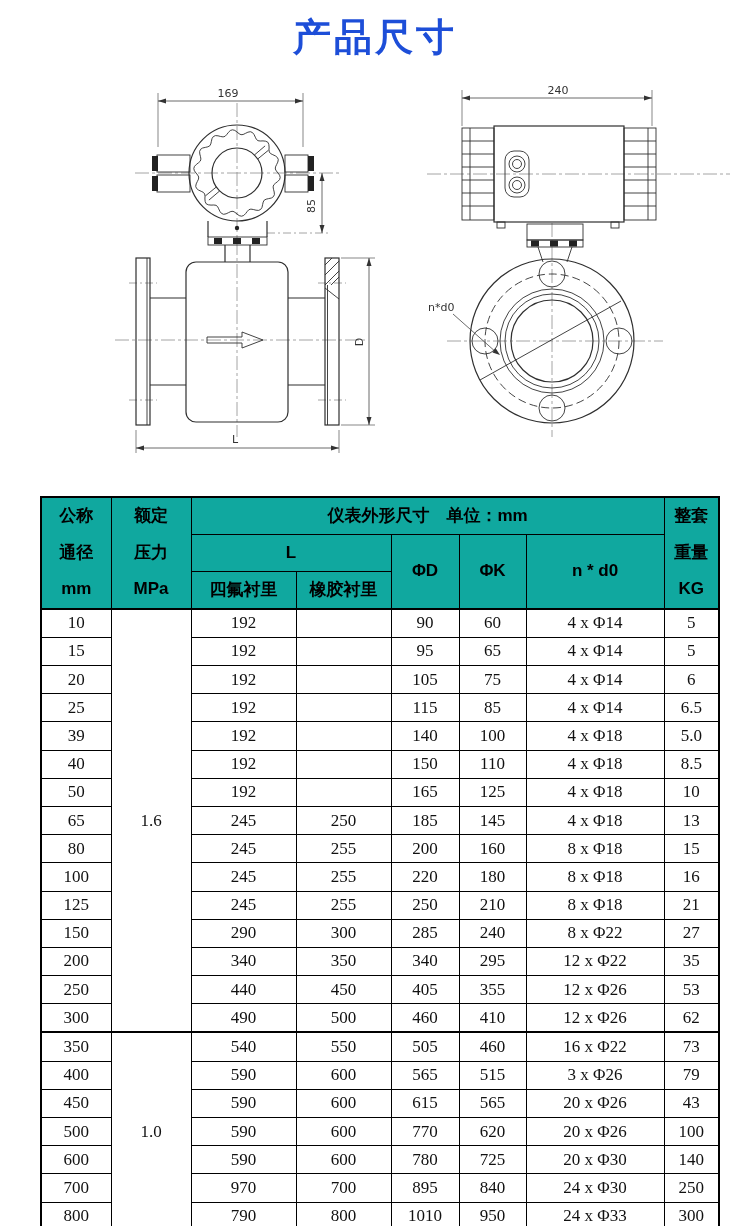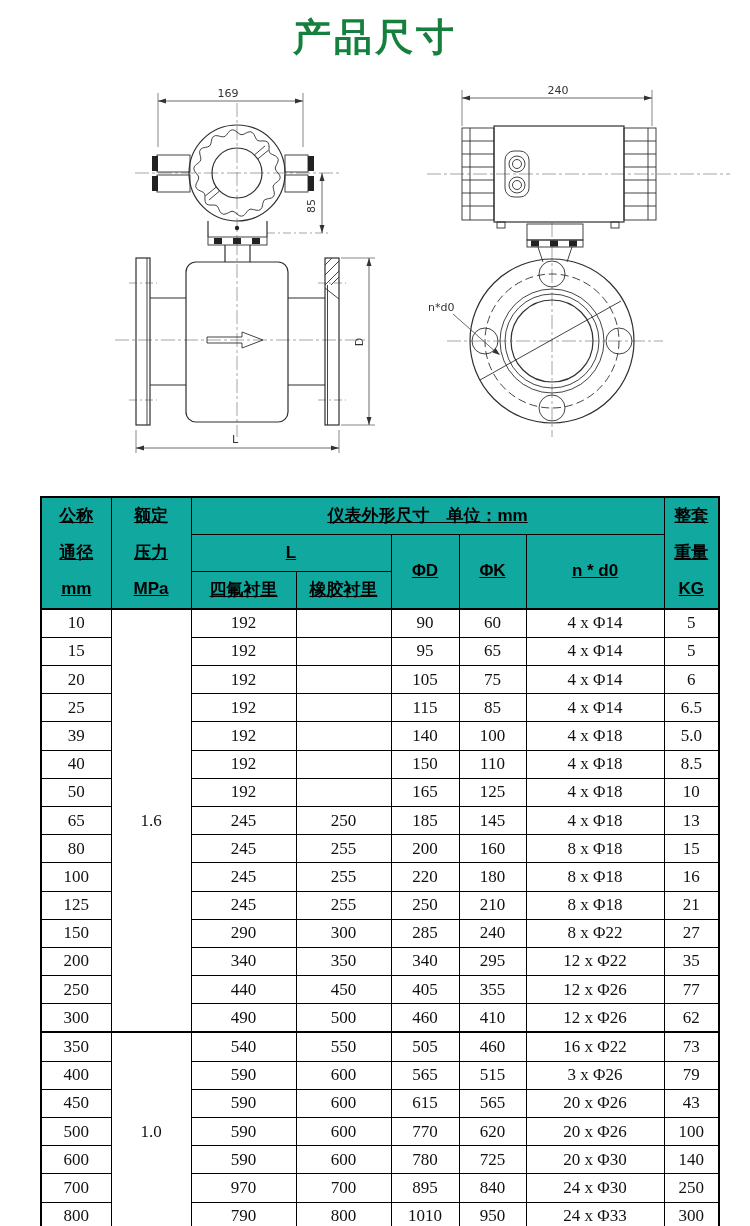--- a/index.html
+++ b/index.html
@@ -1,37 +1,37 @@
 <!DOCTYPE html>
 <html><head>
 <meta charset="utf-8">
 <style>
   html,body{margin:0;padding:0;background:#fff;}
   #page{position:relative;width:750px;height:1226px;background:#ffffff;overflow:hidden;
         font-family:"Liberation Sans","DejaVu Sans",sans-serif;}
   #title{position:absolute;top:12px;left:0;width:750px;text-align:center;
-         font-size:38px;font-weight:bold;color:#15803d;letter-spacing:3px;}
+         font-size:38px;font-weight:bold;color:#1d4ed8;letter-spacing:3px;}
   .drawing{position:absolute;}
   #front-view{left:95px;top:85px;}
   #side-view{left:425px;top:85px;}
   svg .outline{fill:none;stroke:#2f2f2f;stroke-width:1.2;}
   svg .thin{fill:none;stroke:#2f2f2f;stroke-width:0.9;}
   svg .centerline{fill:none;stroke:#8d8d8d;stroke-width:0.8;stroke-dasharray:14 3 3 3;}
   svg .tick{fill:none;stroke:#8d8d8d;stroke-width:0.8;stroke-dasharray:8 3 2 3;}
   svg .ext{fill:none;stroke:#555;stroke-width:0.7;}
   svg .dim{fill:none;stroke:#444;stroke-width:0.8;}
   svg .arrow{fill:#333;stroke:none;}
   svg .dark{fill:#222;stroke:none;}
   svg text{font-family:"DejaVu Sans",sans-serif;font-size:11px;fill:#333;}
   #spec-table{position:absolute;left:40px;top:496px;width:678px;border-collapse:collapse;
               table-layout:fixed;border:2px solid #000;}
   #spec-table th,#spec-table td{border:1px solid #000;text-align:center;padding:0;overflow:hidden;}
   #spec-table thead th{background:#10a89f;font-weight:bold;font-size:17px;color:#000;
                        font-family:"Liberation Sans","DejaVu Sans",sans-serif;}
-  #spec-table thead{border-bottom:2px solid #000;text-decoration:underline;}
+  #spec-table thead{border-bottom:2px solid #000;}
   .multiline{white-space:pre-line;line-height:2.15;}
   #spec-table thead tr{height:37px;}
   #spec-table tbody td{height:27.2px;font-size:17px;
                        font-family:"Liberation Serif","DejaVu Serif",serif;color:#111;}
   #spec-table tbody tr.section-start td{border-top:2px solid #000;}
 </style>
 </head>
 <body>
 
 <div id="page">
@@ -368,21 +368,21 @@
           <td>12 x Φ22</td>
           <td>35</td>
         </tr>
         <tr>
           <td>250</td>
           <td>440</td>
           <td>450</td>
           <td>405</td>
           <td>355</td>
           <td>12 x Φ26</td>
-          <td>77</td>
+          <td>53</td>
         </tr>
         <tr>
           <td>300</td>
           <td>490</td>
           <td>500</td>
           <td>460</td>
           <td>410</td>
           <td>12 x Φ26</td>
           <td>62</td>
         </tr>

